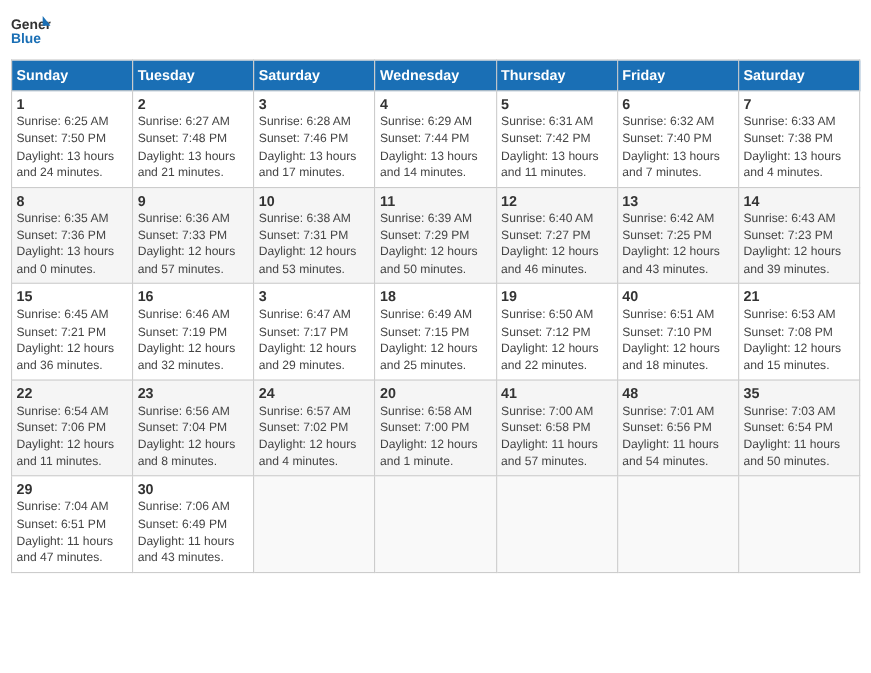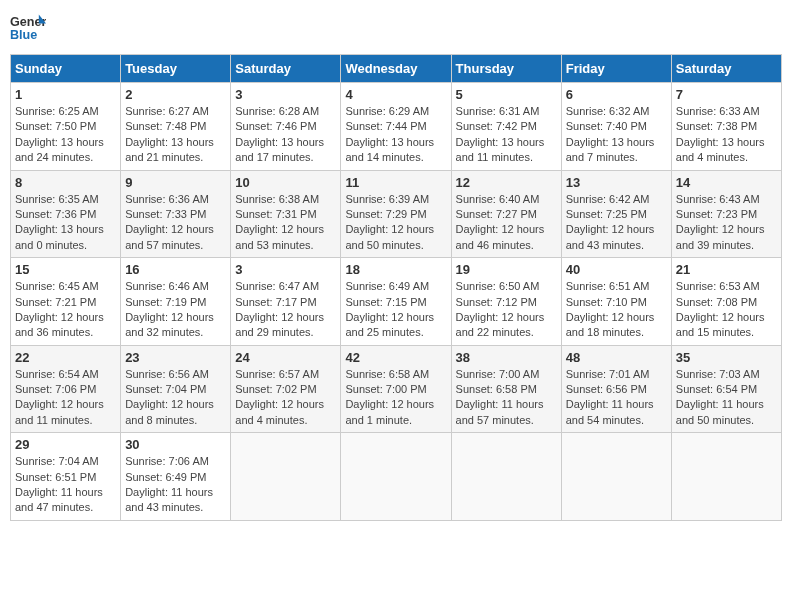--- a/index.html
+++ b/index.html
@@ -249,27 +249,27 @@
             Sunrise: 6:56 AM<br>Sunset: 7:04 PM<br>Daylight: 12 hours and 8 minutes.
           </div>
         </td>
         <td>
           <span class="day-num">24</span>
           <div class="day-info">
             Sunrise: 6:57 AM<br>Sunset: 7:02 PM<br>Daylight: 12 hours and 4 minutes.
           </div>
         </td>
         <td>
-          <span class="day-num">42</span>
+          <span class="day-num">20</span>
           <div class="day-info">
             Sunrise: 6:58 AM<br>Sunset: 7:00 PM<br>Daylight: 12 hours and 1 minute.
           </div>
         </td>
         <td>
-          <span class="day-num">38</span>
+          <span class="day-num">41</span>
           <div class="day-info">
             Sunrise: 7:00 AM<br>Sunset: 6:58 PM<br>Daylight: 11 hours and 57 minutes.
           </div>
         </td>
         <td>
           <span class="day-num">48</span>
           <div class="day-info">
             Sunrise: 7:01 AM<br>Sunset: 6:56 PM<br>Daylight: 11 hours and 54 minutes.
           </div>
         </td>

